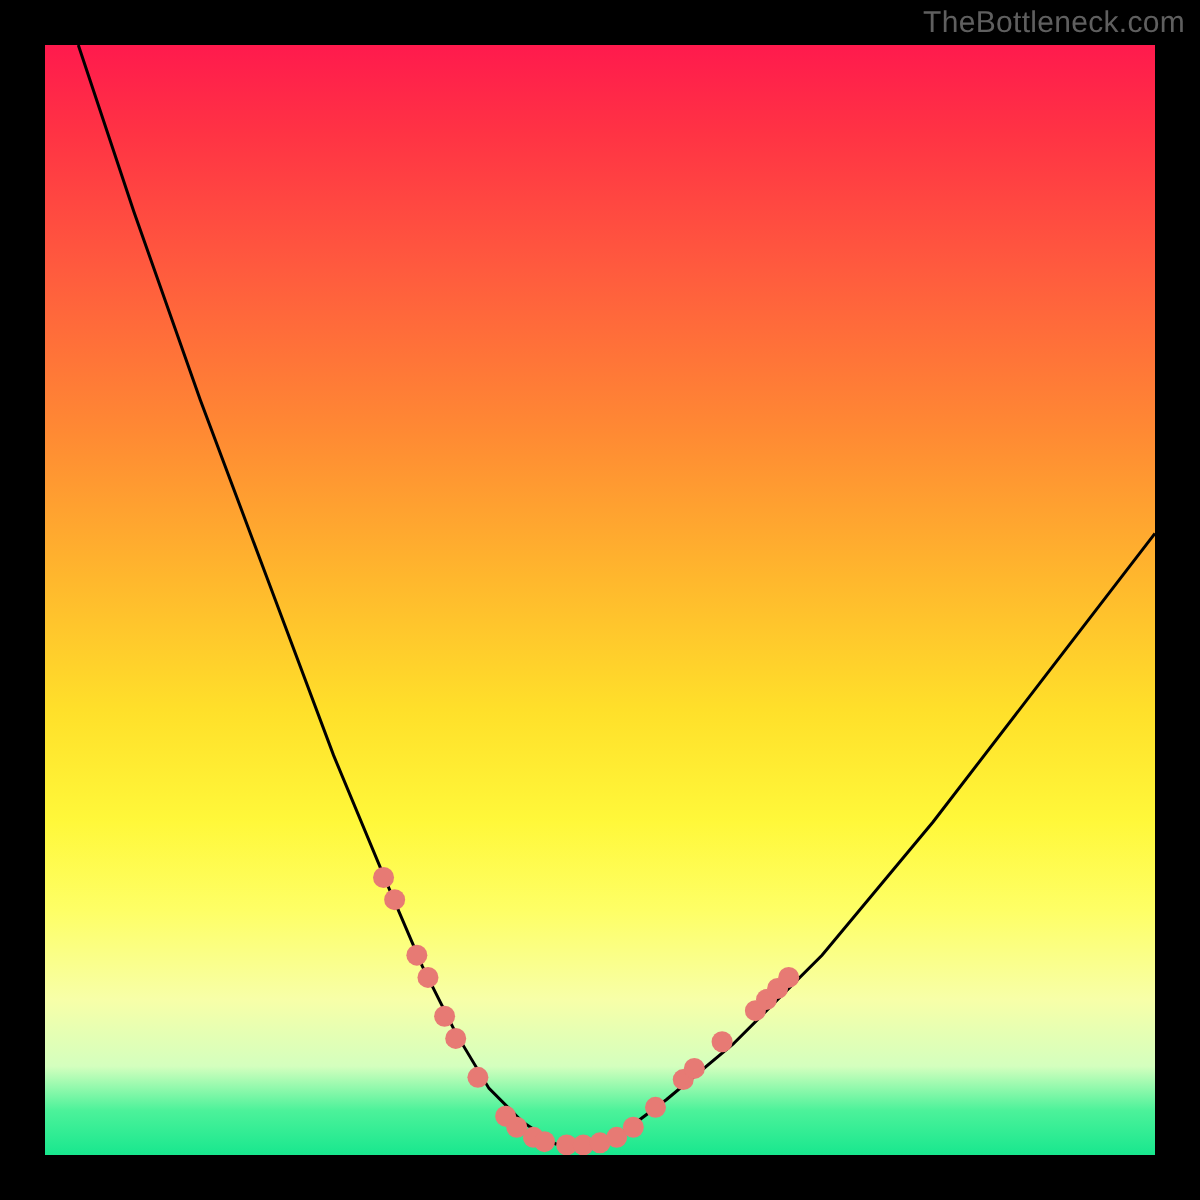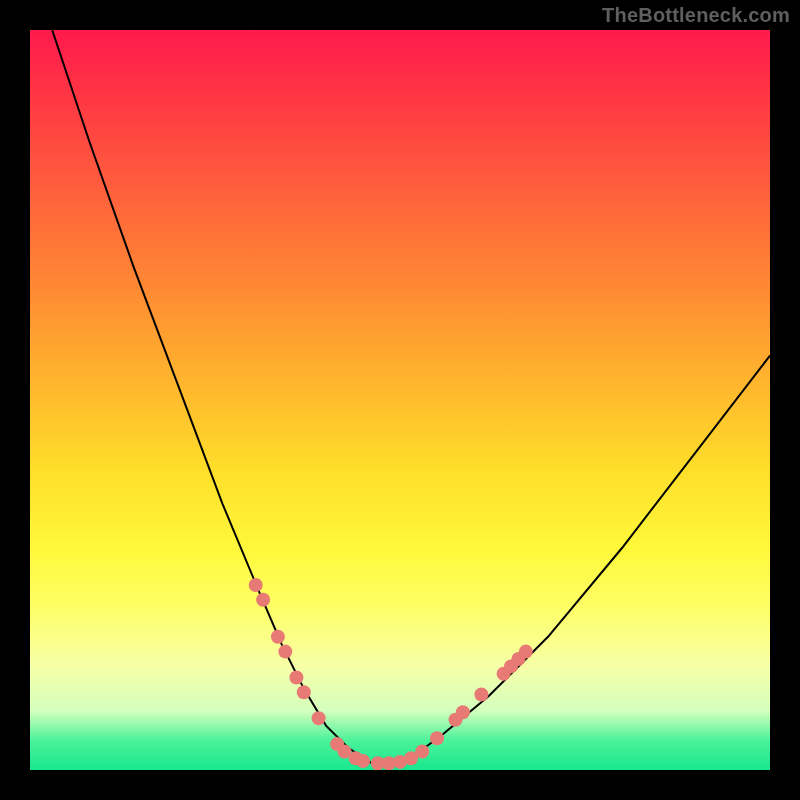--- a/index.html
+++ b/index.html
@@ -40,21 +40,21 @@
       #18e78e 100%
     );
   }
   .watermark {
     position: absolute;
     top: 4px;
     right: 10px;
     color: #5f5f5f;
     font-size: 20px;
     letter-spacing: 0.2px;
-    font-weight: 700;
+    font-weight: 400;
   }
   svg.curve {
     position: absolute;
     left: 0;
     top: 0;
     width: 740px;
     height: 740px;
   }
 </style>
 </head>

